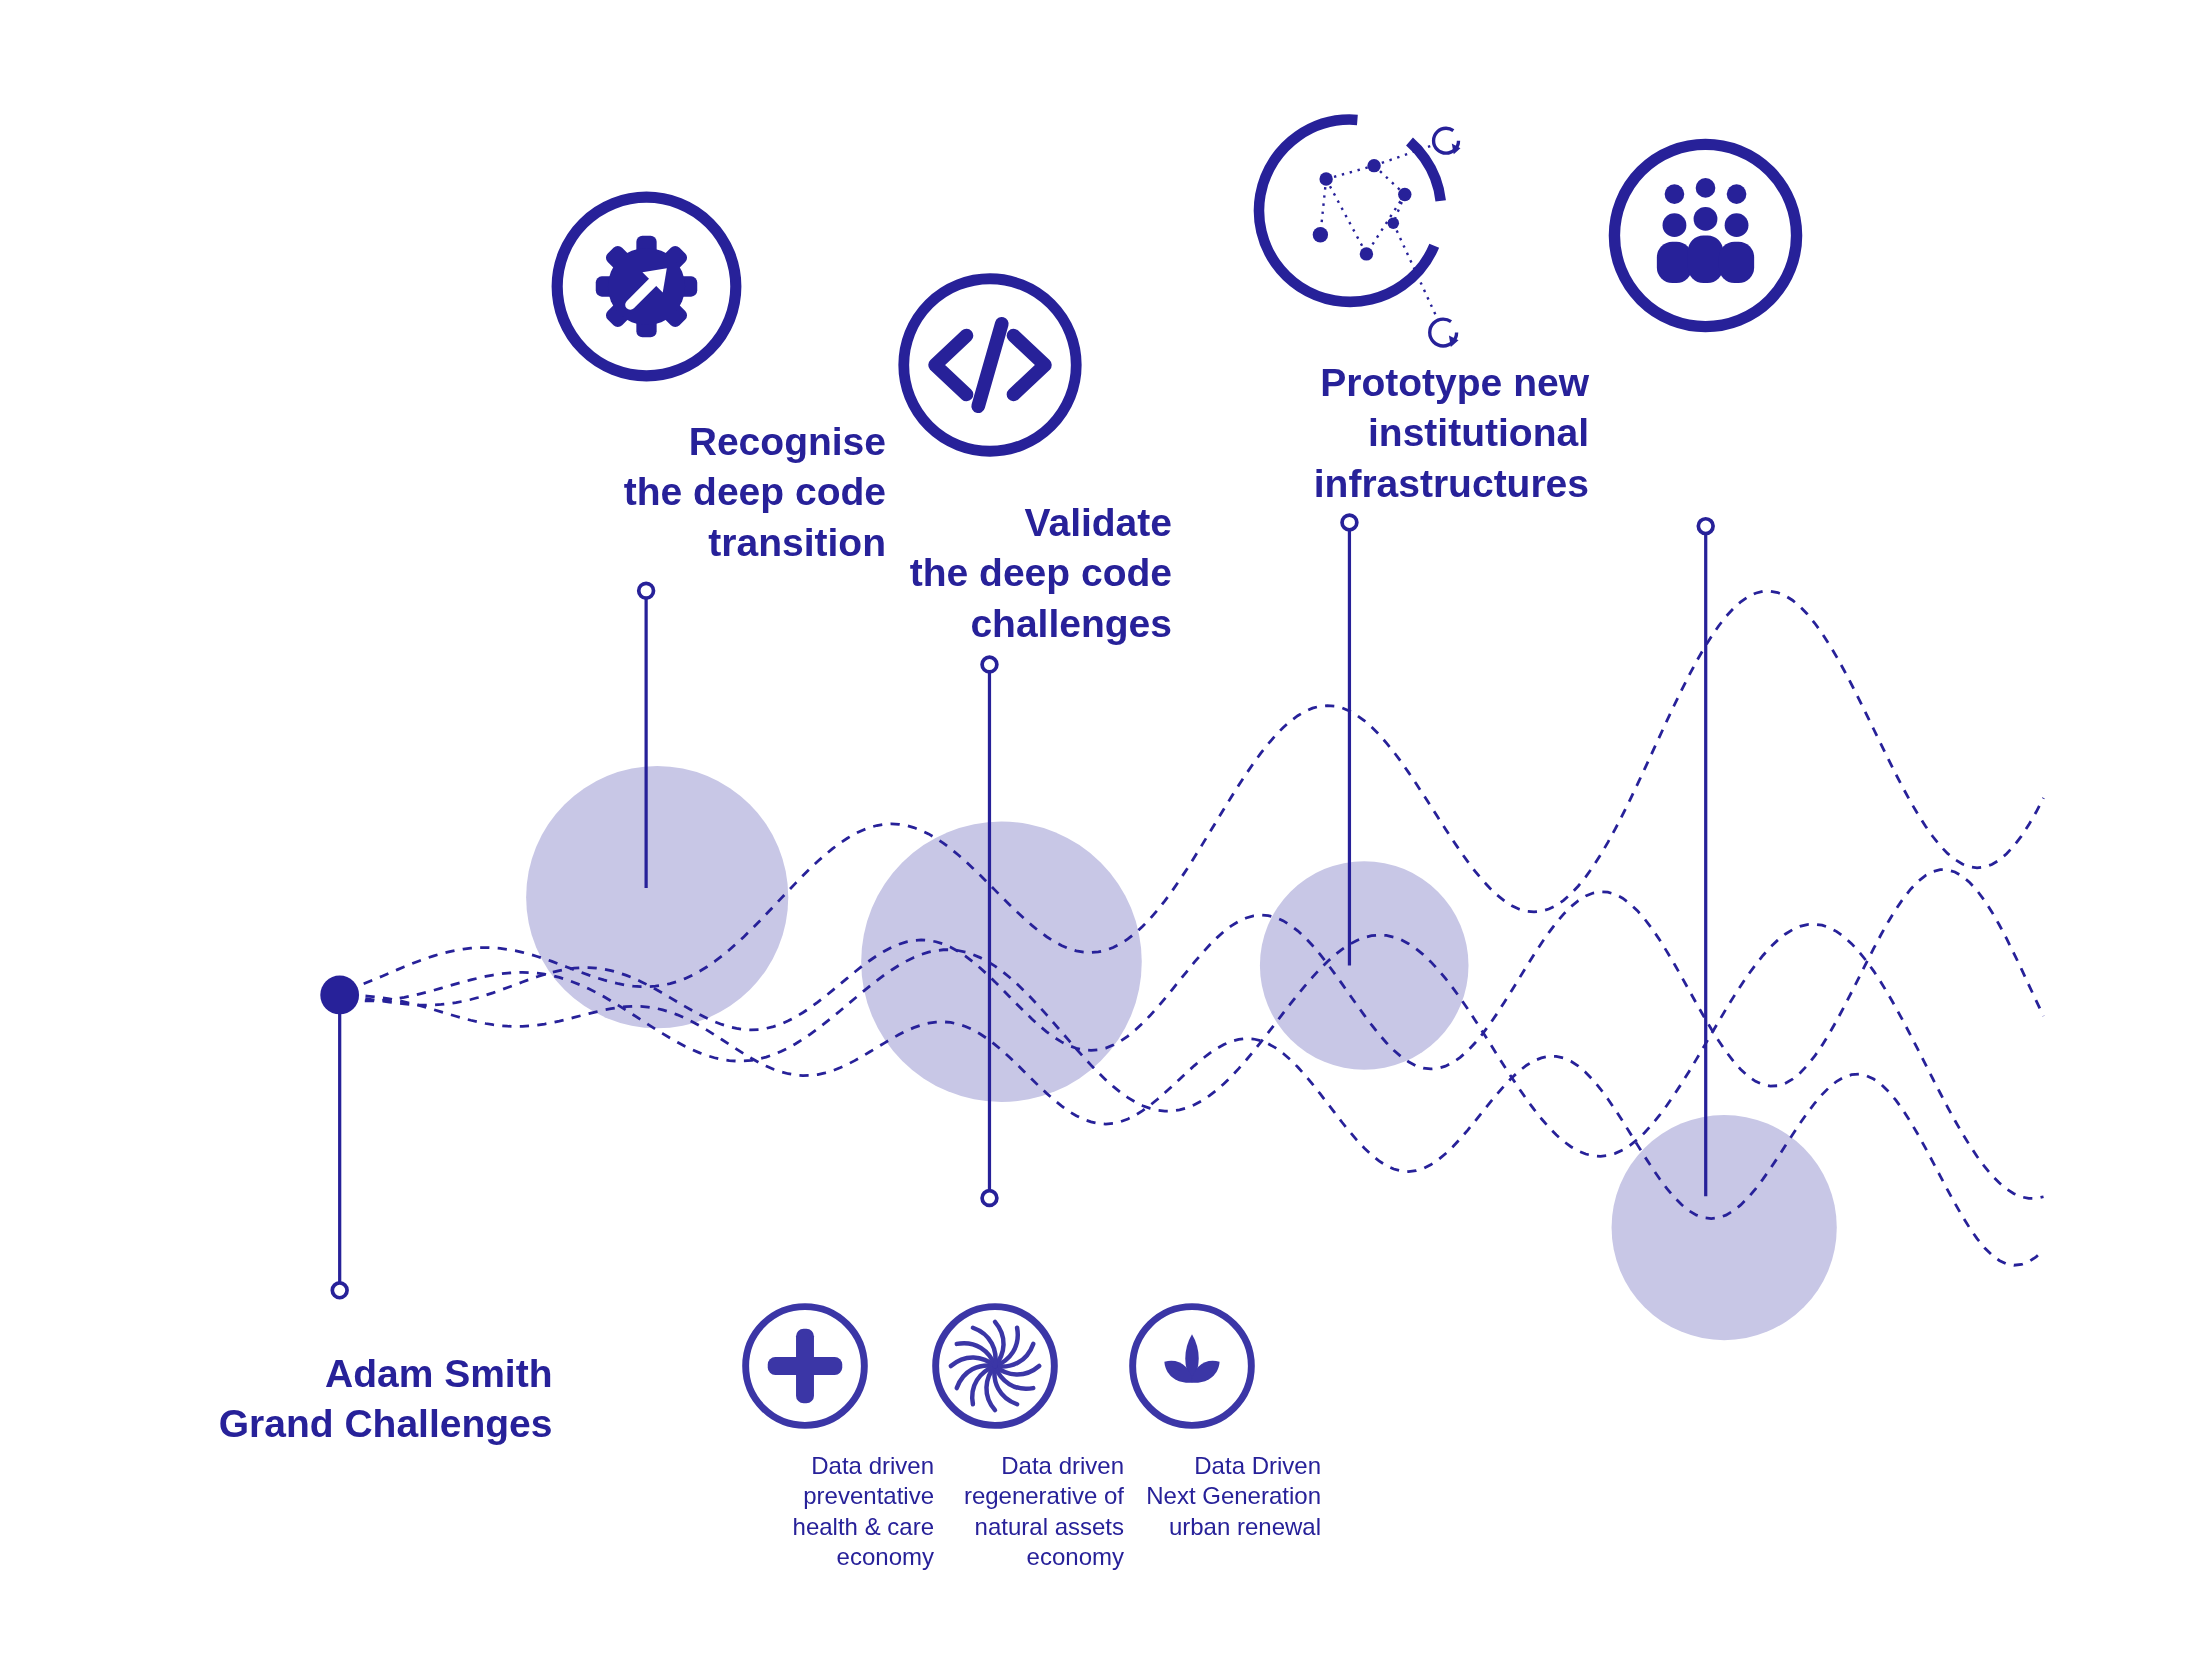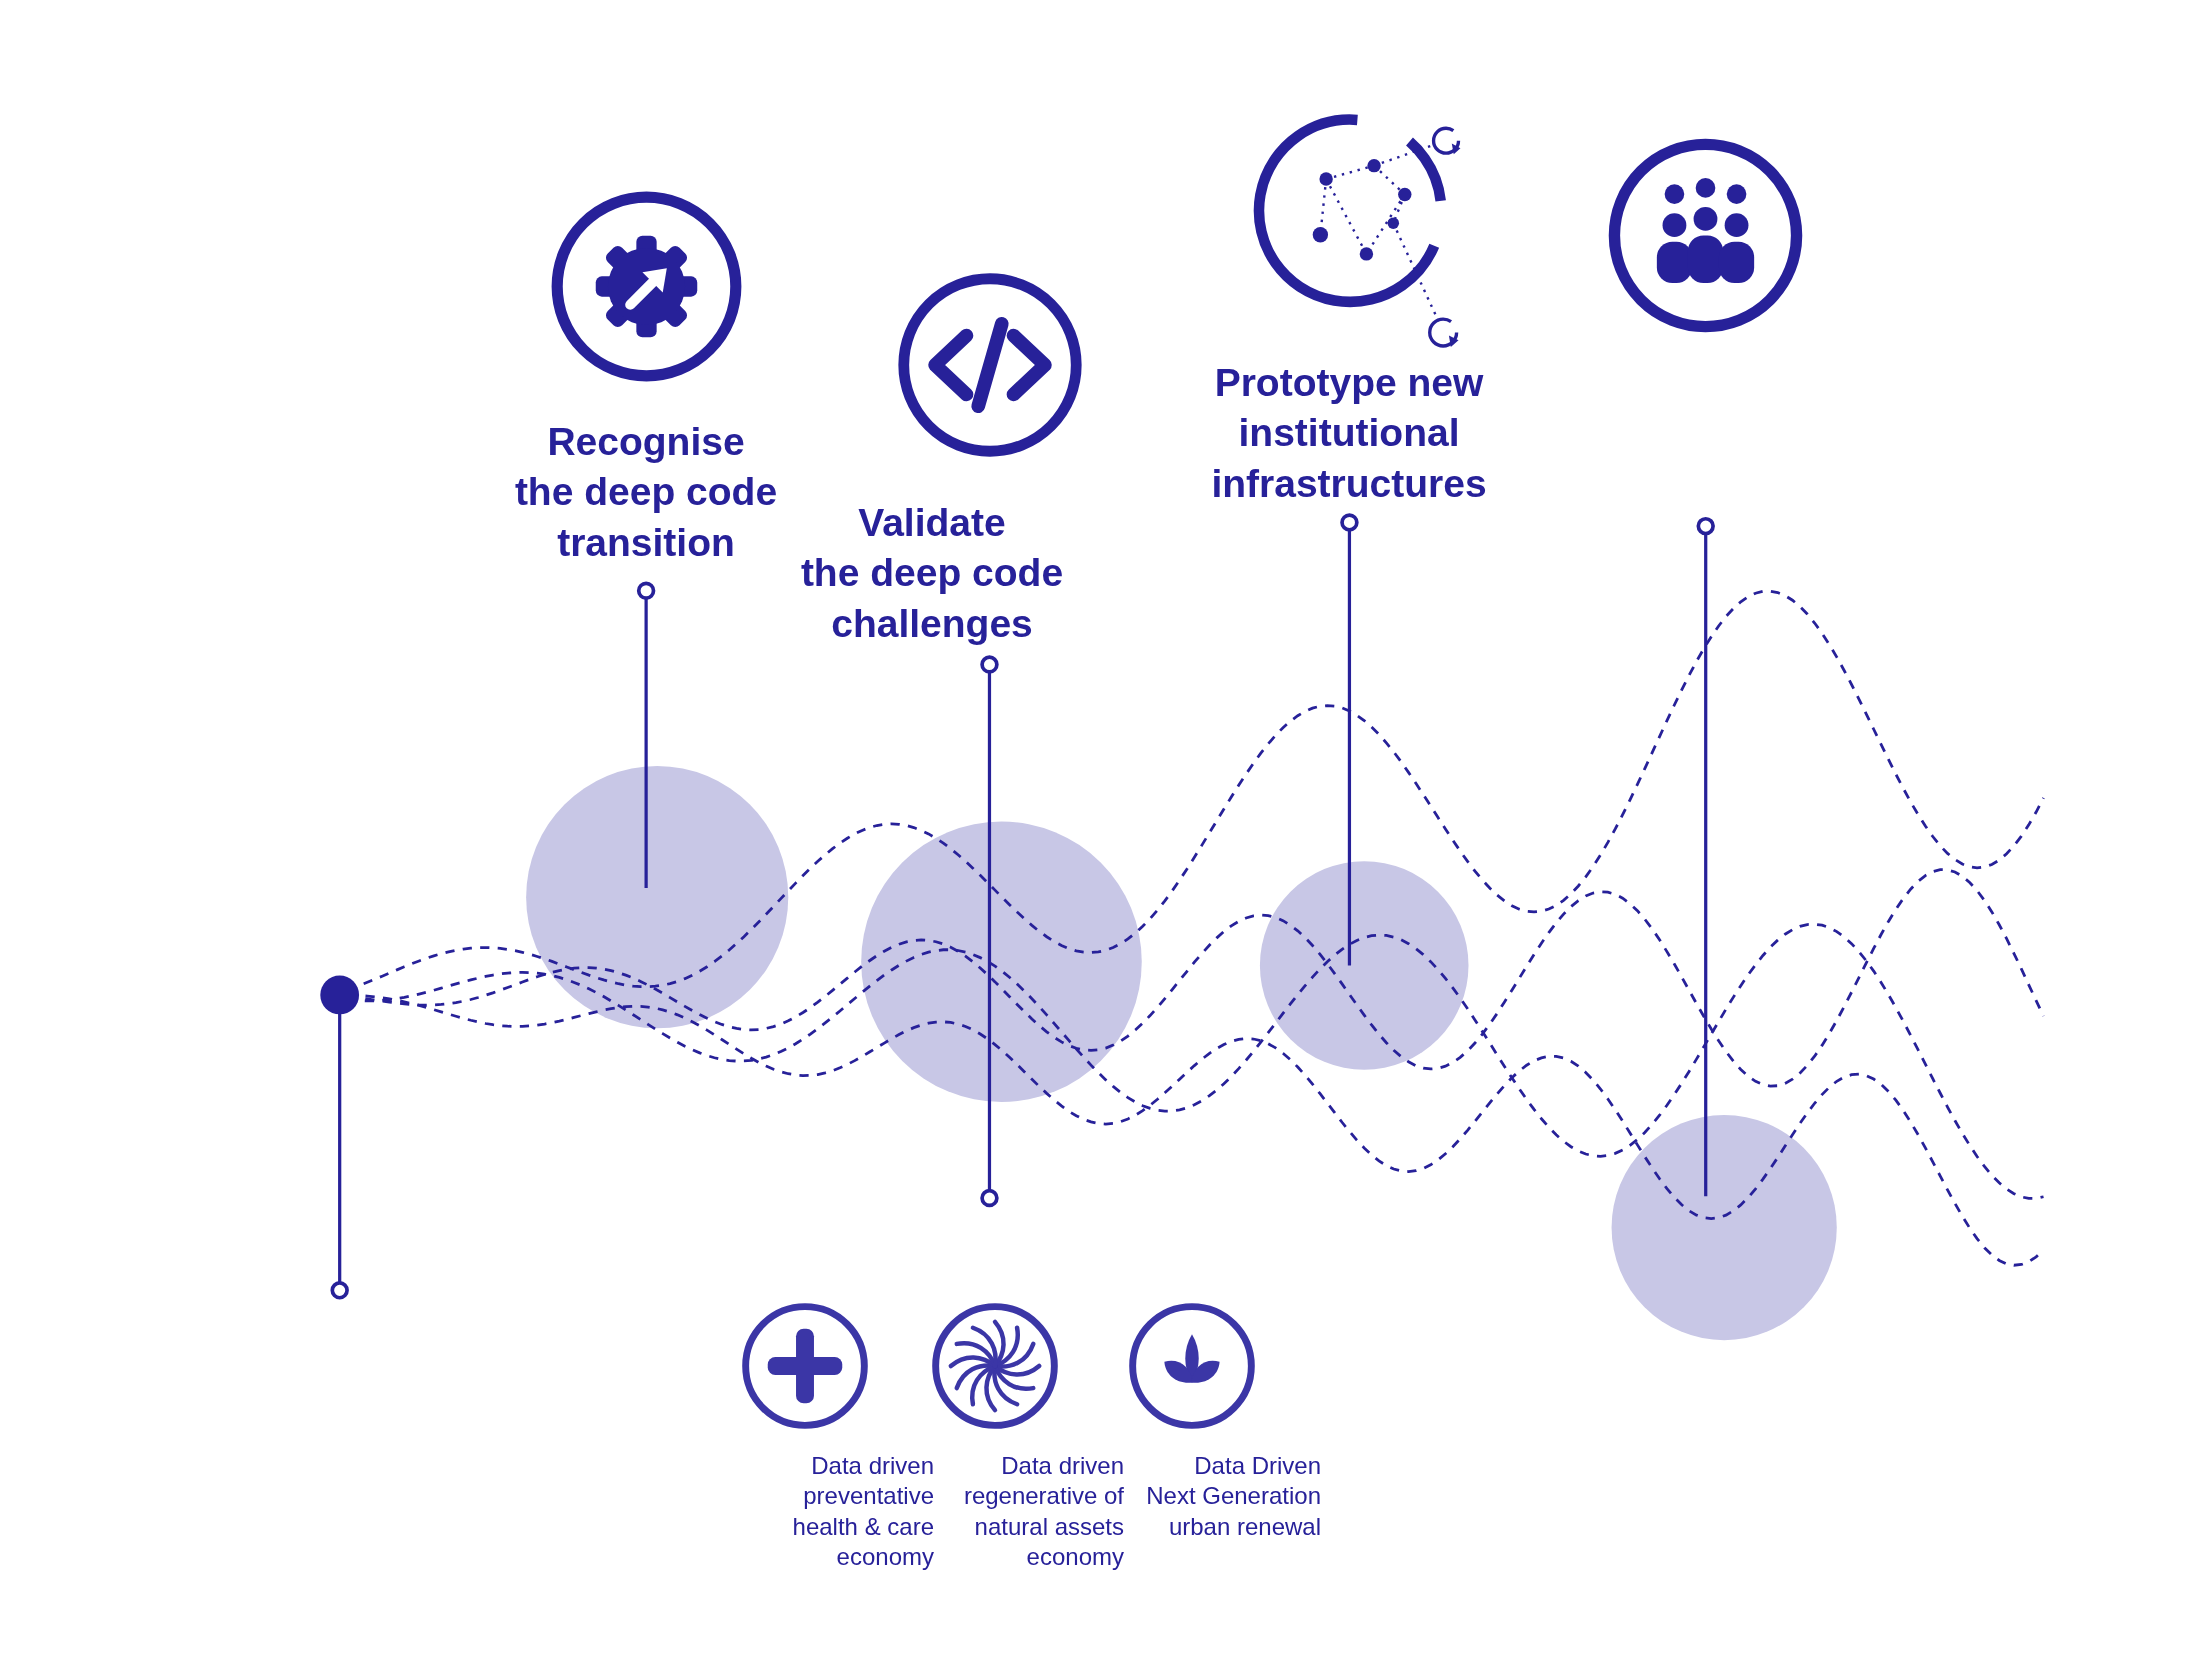--- a/index.html
+++ b/index.html
@@ -8,21 +8,21 @@
     --blob:#c8c7e6;
   }
   html,body{margin:0;padding:0;background:#fff;}
   .canvas{
     position:relative;width:2206px;height:1654px;background:#fff;
     font-family:"Liberation Sans",sans-serif;overflow:hidden;
   }
   svg.full{position:absolute;left:0;top:0;}
   .icon{position:absolute;}
   .label{
-    position:absolute;transform:translateX(-50%);text-align:center;
+    position:absolute;transform:translateX(-50%);text-align:right;
     color:var(--navy);font-weight:700;font-size:39px;line-height:1.29;
     white-space:pre-line;width:480px;
   }
   .caption{
     position:absolute;transform:translateX(-50%);text-align:right;
     color:var(--navy);font-weight:500;font-size:24px;line-height:1.27;
     white-space:pre-line;width:258px;
   }
   
   .ring{fill:none;stroke:var(--navy);stroke-width:11;}
@@ -158,20 +158,22 @@
       <circle cx="130" cy="60" r="9.5"></circle>
       <circle cx="70" cy="90" r="11.5"></circle>
       <rect x="53" y="106" width="34" height="40" rx="15"></rect>
       <circle cx="100" cy="84" r="11.5"></circle>
       <rect x="83" y="100" width="34" height="46" rx="15"></rect>
       <circle cx="130" cy="90" r="11.5"></circle>
       <rect x="113" y="106" width="34" height="40" rx="15"></rect>
     </g>
   </svg>
 
+  <div class="label" style="left:340px;top:1349px;width:425px">Adam Smith
+Grand Challenges</div>
 
   <svg class="icon" style="left:736px;top:1297px" width="138" height="138" viewBox="0 0 200 200">
     <circle class="ring-sm" cx="100" cy="100" r="86"></circle>
     <g class="ifill">
       <rect x="87" y="46" width="26" height="108" rx="11"></rect>
       <rect x="46" y="87" width="108" height="26" rx="11"></rect>
     </g>
   </svg>
   <div class="caption" style="left:805px;top:1451px">Data driven
 preventative

